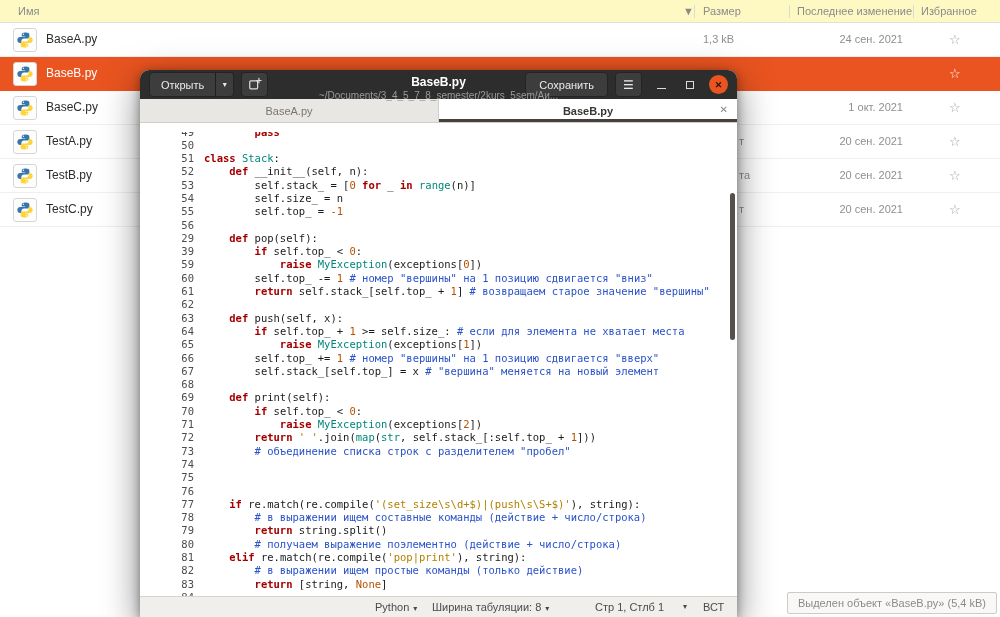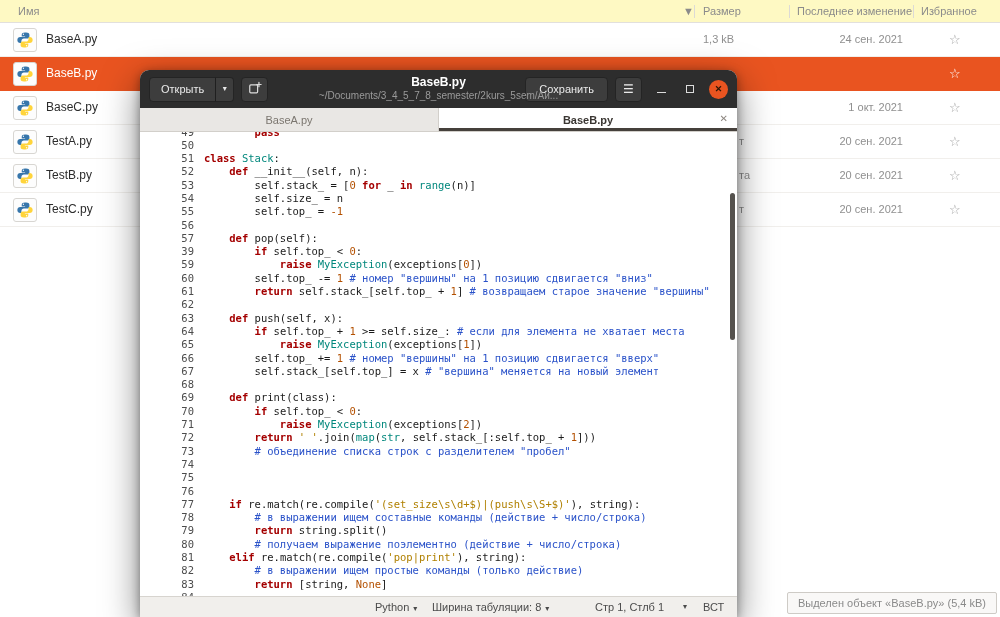--- a/index.html
+++ b/index.html
@@ -35,21 +35,21 @@
   .selected .file-star{color:#fff;}
 
   .status-floater{position:absolute;right:3px;bottom:3px;height:20px;line-height:20px;padding:0 10px;
                   background:#f9f8f7;border:1px solid #cecbc6;border-radius:2px;font-size:11px;
                   color:#8a8a8a;z-index:2;}
 
   
   .editor-window{position:absolute;left:140px;top:70px;width:597px;height:547px;z-index:5;
                  border-radius:9px 9px 0 0;overflow:hidden;background:#fff;
                  box-shadow:0 12px 36px rgba(0,0,0,.5),0 2px 10px rgba(0,0,0,.35);}
-  .headerbar{position:relative;height:38px;background:var(--hdrbar);display:flex;align-items:center;
+  .headerbar{position:relative;height:29px;background:var(--hdrbar);display:flex;align-items:center;
              padding:0 9px;box-sizing:border-box;}
   .hb-btn{height:25px;background:#3d3d3d;border:1px solid #242424;color:#eaeaea;font-size:11px;
           font-family:inherit;display:flex;align-items:center;justify-content:center;
           border-radius:4px;padding:0;}
   .split-btn{display:flex;}
   .open-main{padding:0 11px;border-radius:4px 0 0 4px;}
   .open-arrow{width:19px;border-left:1px solid #1f1f1f;border-radius:0 4px 4px 0;margin-left:-1px;}
   .caret{font-size:8px;line-height:1;}
   .sq-btn{width:27px;margin-left:7px;}
   .menu-glyph{font-size:12px;line-height:1;}
@@ -238,33 +238,33 @@
     <div class="code-area">
       <div id="code">
           <div class="code-line"><span class="ln">49</span><span class="lc"><span class="tk-p">        </span><span class="tk-k">pass</span></span></div>
           <div class="code-line"><span class="ln">50</span><span class="lc"></span></div>
           <div class="code-line"><span class="ln">51</span><span class="lc"><span class="tk-k">class</span><span class="tk-p"> </span><span class="tk-b">Stack</span><span class="tk-p">:</span></span></div>
           <div class="code-line"><span class="ln">52</span><span class="lc"><span class="tk-p">    </span><span class="tk-k">def</span><span class="tk-p"> __init__(self, n):</span></span></div>
           <div class="code-line"><span class="ln">53</span><span class="lc"><span class="tk-p">        self.stack_ = [</span><span class="tk-n">0</span><span class="tk-p"> </span><span class="tk-k">for</span><span class="tk-p"> _ </span><span class="tk-k">in</span><span class="tk-p"> </span><span class="tk-b">range</span><span class="tk-p">(n)]</span></span></div>
           <div class="code-line"><span class="ln">54</span><span class="lc"><span class="tk-p">        self.size_ = n</span></span></div>
           <div class="code-line"><span class="ln">55</span><span class="lc"><span class="tk-p">        self.top_ = </span><span class="tk-n">-1</span></span></div>
           <div class="code-line"><span class="ln">56</span><span class="lc"></span></div>
-          <div class="code-line"><span class="ln">57</span><span class="lc"><span class="tk-p">    </span><span class="tk-k">def</span><span class="tk-p"> pop(self):</span></span></div>
+          <div class="code-line"><span class="ln">29</span><span class="lc"><span class="tk-p">    </span><span class="tk-k">def</span><span class="tk-p"> pop(self):</span></span></div>
           <div class="code-line"><span class="ln">39</span><span class="lc"><span class="tk-p">        </span><span class="tk-k">if</span><span class="tk-p"> self.top_ &lt; </span><span class="tk-n">0</span><span class="tk-p">:</span></span></div>
           <div class="code-line"><span class="ln">59</span><span class="lc"><span class="tk-p">            </span><span class="tk-k">raise</span><span class="tk-p"> </span><span class="tk-b">MyException</span><span class="tk-p">(exceptions[</span><span class="tk-n">0</span><span class="tk-p">])</span></span></div>
           <div class="code-line"><span class="ln">60</span><span class="lc"><span class="tk-p">        self.top_ -= </span><span class="tk-n">1</span><span class="tk-p"> </span><span class="tk-c"># номер "вершины" на 1 позицию сдвигается "вниз"</span></span></div>
           <div class="code-line"><span class="ln">61</span><span class="lc"><span class="tk-p">        </span><span class="tk-k">return</span><span class="tk-p"> self.stack_[self.top_ + </span><span class="tk-n">1</span><span class="tk-p">] </span><span class="tk-c"># возвращаем старое значение "вершины"</span></span></div>
           <div class="code-line"><span class="ln">62</span><span class="lc"></span></div>
           <div class="code-line"><span class="ln">63</span><span class="lc"><span class="tk-p">    </span><span class="tk-k">def</span><span class="tk-p"> push(self, x):</span></span></div>
           <div class="code-line"><span class="ln">64</span><span class="lc"><span class="tk-p">        </span><span class="tk-k">if</span><span class="tk-p"> self.top_ + </span><span class="tk-n">1</span><span class="tk-p"> &gt;= self.size_: </span><span class="tk-c"># если для элемента не хватает места</span></span></div>
           <div class="code-line"><span class="ln">65</span><span class="lc"><span class="tk-p">            </span><span class="tk-k">raise</span><span class="tk-p"> </span><span class="tk-b">MyException</span><span class="tk-p">(exceptions[</span><span class="tk-n">1</span><span class="tk-p">])</span></span></div>
           <div class="code-line"><span class="ln">66</span><span class="lc"><span class="tk-p">        self.top_ += </span><span class="tk-n">1</span><span class="tk-p"> </span><span class="tk-c"># номер "вершины" на 1 позицию сдвигается "вверх"</span></span></div>
           <div class="code-line"><span class="ln">67</span><span class="lc"><span class="tk-p">        self.stack_[self.top_] = x </span><span class="tk-c"># "вершина" меняется на новый элемент</span></span></div>
           <div class="code-line"><span class="ln">68</span><span class="lc"></span></div>
-          <div class="code-line"><span class="ln">69</span><span class="lc"><span class="tk-p">    </span><span class="tk-k">def</span><span class="tk-p"> print(class):</span></span></div>
+          <div class="code-line"><span class="ln">69</span><span class="lc"><span class="tk-p">    </span><span class="tk-k">def</span><span class="tk-p"> print(self):</span></span></div>
           <div class="code-line"><span class="ln">70</span><span class="lc"><span class="tk-p">        </span><span class="tk-k">if</span><span class="tk-p"> self.top_ &lt; </span><span class="tk-n">0</span><span class="tk-p">:</span></span></div>
           <div class="code-line"><span class="ln">71</span><span class="lc"><span class="tk-p">            </span><span class="tk-k">raise</span><span class="tk-p"> </span><span class="tk-b">MyException</span><span class="tk-p">(exceptions[</span><span class="tk-n">2</span><span class="tk-p">])</span></span></div>
           <div class="code-line"><span class="ln">72</span><span class="lc"><span class="tk-p">        </span><span class="tk-k">return</span><span class="tk-p"> </span><span class="tk-s">' '</span><span class="tk-p">.join(</span><span class="tk-b">map</span><span class="tk-p">(</span><span class="tk-b">str</span><span class="tk-p">, self.stack_[:self.top_ + </span><span class="tk-n">1</span><span class="tk-p">]))</span></span></div>
           <div class="code-line"><span class="ln">73</span><span class="lc"><span class="tk-p">        </span><span class="tk-c"># объединение списка строк с разделителем "пробел"</span></span></div>
           <div class="code-line"><span class="ln">74</span><span class="lc"></span></div>
           <div class="code-line"><span class="ln">75</span><span class="lc"></span></div>
           <div class="code-line"><span class="ln">76</span></div>
           <div class="code-line"><span class="ln">77</span><span class="lc"><span class="tk-p">    </span><span class="tk-k">if</span><span class="tk-p"> re.match(re.compile(</span><span class="tk-s">'(set_size\s\d+$)|(push\s\S+$)'</span><span class="tk-p">), string):</span></span></div>
           <div class="code-line"><span class="ln">78</span><span class="lc"><span class="tk-p">        </span><span class="tk-c"># в выражении ищем составные команды (действие + число/строка)</span></span></div>
           <div class="code-line"><span class="ln">79</span><span class="lc"><span class="tk-p">        </span><span class="tk-k">return</span><span class="tk-p"> string.split()</span></span></div>

